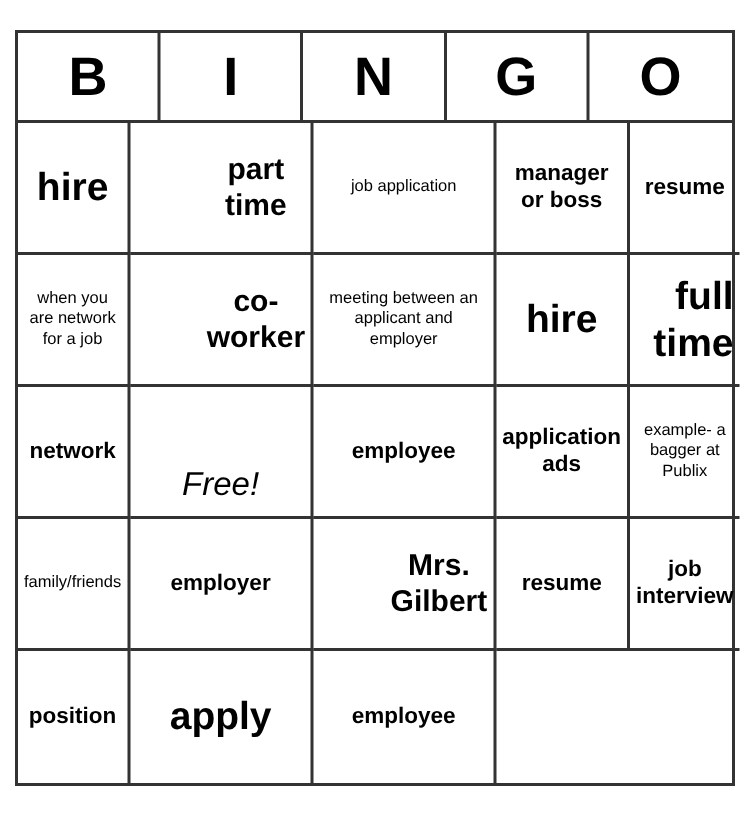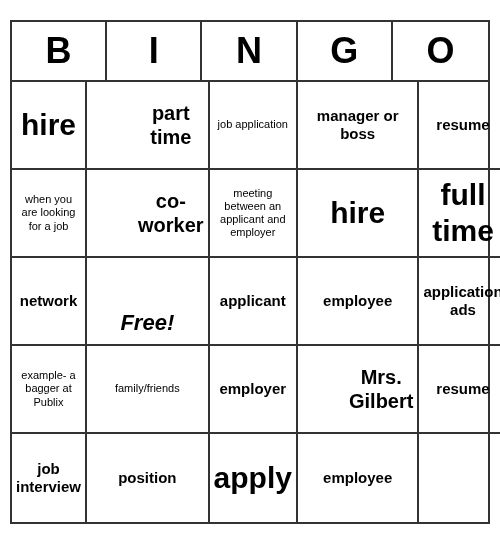--- a/index.html
+++ b/index.html
@@ -50,26 +50,26 @@
     }
     .bingo-cell:nth-child(5n) {
       border-right: none;
     }
     .bingo-cell:nth-child(n+21) {
       border-bottom: none;
     }
     .cell-text {
       line-height: 1.2;
     }
-    .size-xlarge { font-size: 30px; font-weight: bold; }
+    .size-xlarge { font-size: 26px; font-weight: bold; text-align: right; }
     .size-large  { font-size: 20px; font-weight: bold; margin-left: 47px; }
     .size-medium { font-size: 15px; font-weight: bold; }
     .size-normal { font-size: 11px; }
     .size-small  { font-size: 11px; }
-    .free-cell { font-size: 22px; font-weight: bold; font-style: italic; margin-top: 44px; }
+    .free-cell { font-size: 22px; font-weight: normal; font-style: italic; margin-top: 44px; }
   </style>
 </head>
 <body>
 
 <div class="bingo-card">
   <div class="bingo-header">
   <div class="bingo-header-cell">B</div>
       <div class="bingo-header-cell">I</div>
       <div class="bingo-header-cell">N</div>
       <div class="bingo-header-cell">G</div>
@@ -85,42 +85,39 @@
       <div class="bingo-cell">
         <span class="cell-text size-normal">job application</span>
       </div>
       <div class="bingo-cell">
         <span class="cell-text size-medium">manager or boss</span>
       </div>
       <div class="bingo-cell">
         <span class="cell-text size-medium">resume</span>
       </div>
       <div class="bingo-cell">
-        <span class="cell-text size-small">when you are looking for a job</span>
+        <span class="cell-text size-small">when you are network for a job</span>
       </div>
       <div class="bingo-cell">
         <span class="cell-text size-large">co-worker</span>
       </div>
       <div class="bingo-cell">
         <span class="cell-text size-small">meeting between an applicant and employer</span>
       </div>
       <div class="bingo-cell">
         <span class="cell-text size-xlarge">hire</span>
       </div>
       <div class="bingo-cell">
         <span class="cell-text size-xlarge">full time</span>
       </div>
       <div class="bingo-cell">
         <span class="cell-text size-medium">network</span>
       </div>
       <div class="bingo-cell">
         <span class="free-cell">Free!</span>
-      </div>
-      <div class="bingo-cell">
-        <span class="cell-text size-medium">applicant</span>
       </div>
       <div class="bingo-cell">
         <span class="cell-text size-medium">employee</span>
       </div>
       <div class="bingo-cell">
         <span class="cell-text size-medium">application ads</span>
       </div>
       <div class="bingo-cell">
         <span class="cell-text size-small">example- a bagger at Publix</span>
       </div>

